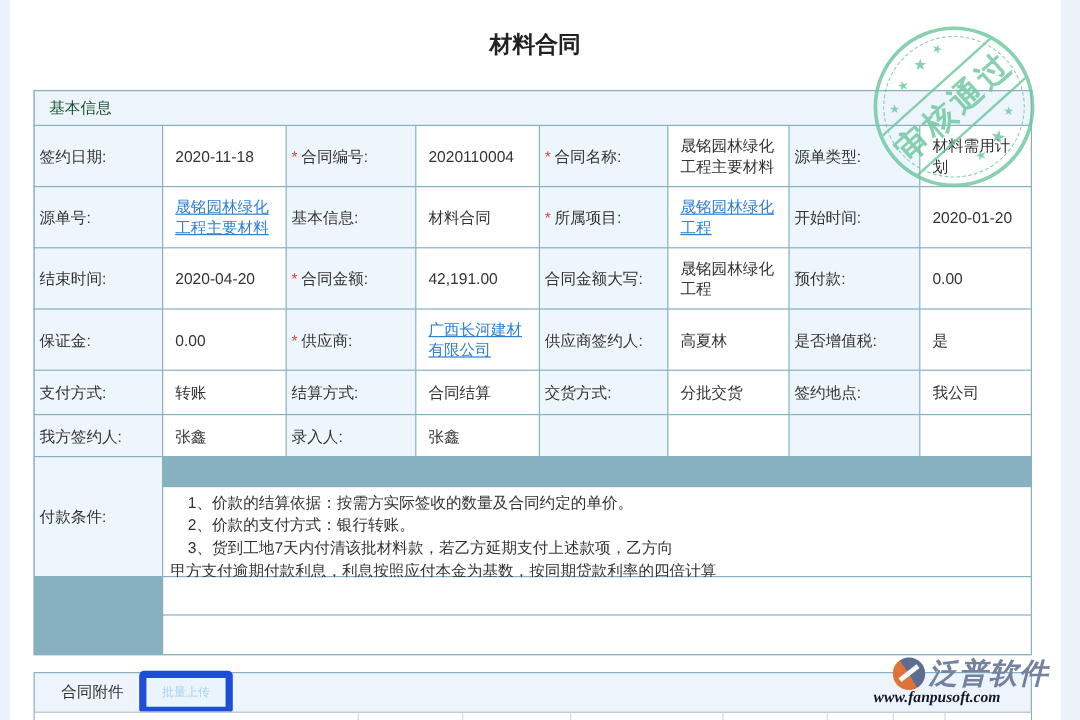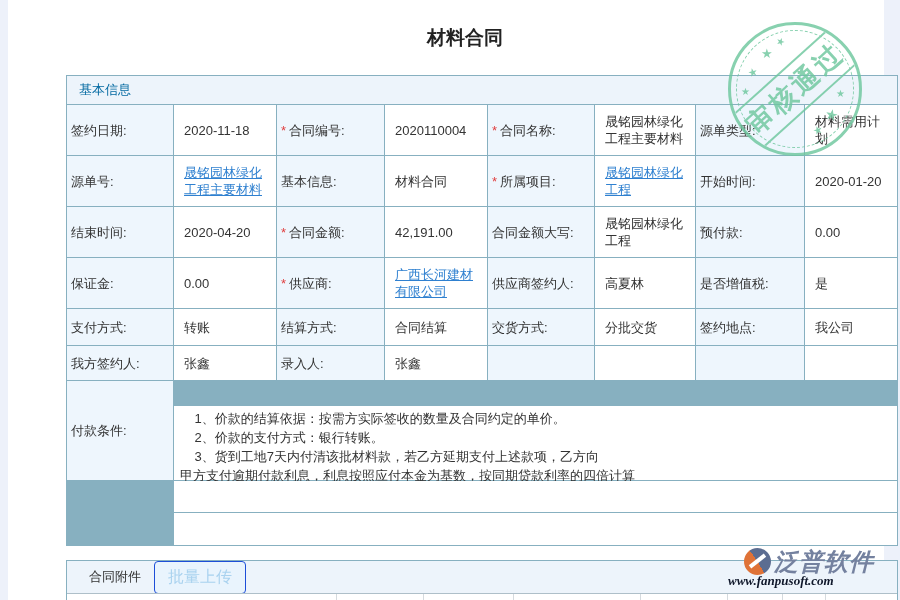--- a/index.html
+++ b/index.html
@@ -6,21 +6,20 @@
   html,body { width:900px; height:600px; overflow:hidden; }
   body {
     font-family: "Liberation Sans", "DejaVu Sans", sans-serif;
     background:#edf1fa;
     position:relative;
     color:#333;
   }
   .card {
     position:absolute; top:0; bottom:0; left:8px; right:16px;
     background:#ffffff;
-    padding-left:38px;
   }
   .page-title {
     padding-top:26px;
     text-align:center;
     font-size:19px; font-weight:bold; color:#222;
     line-height:24px;
   }
   
   .info-table {
     margin:25px 0 0 20px;
@@ -30,21 +29,21 @@
     grid-template-rows:28px 50px 50px 50px 50px 36px 34px 99px 31px 32px;
     gap:1px;
     background:#87b0c0;
     border:1px solid #87b0c0;
   }
   .section-header {
     grid-column:1 / -1;
     background:#edf4fb;
     display:flex; align-items:center;
     padding-left:12px;
-    font-size:13px; color:#0369a1;
+    font-size:13px; color:#14532d;
   }
   .cell { font-size:13px; overflow:hidden; }
   .cell.label {
     background:#eef6fd;
     display:flex; align-items:center; justify-content:flex-start;
     text-align:right;
     padding:2px 8px 2px 4px;
     line-height:17px;
   }
   .cell.value {
@@ -74,23 +73,23 @@
   .attach-header {
     height:32px;
     display:flex; align-items:center;
     padding-left:22px;
     font-size:13px; color:#333;
   }
   .btn-upload {
     margin-left:13px;
     background:#e9f4fd;
     color:#a9d2ef;
-    border:1px solid #1d4ed8;
+    border:6px solid #1d4ed8;
     border-radius:4px;
-    font-size:16px;
+    font-size:10px;
     padding:5px 13px;
     cursor:pointer;
     font-family:inherit;
   }
   .attach-row {
     background:#fff;
     border-top:1px solid #aebfc9;
     height:14px;
     position:relative;
   }

